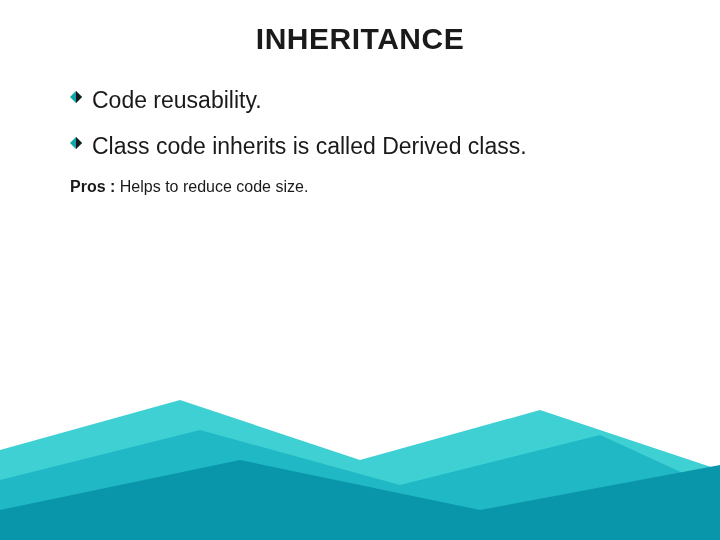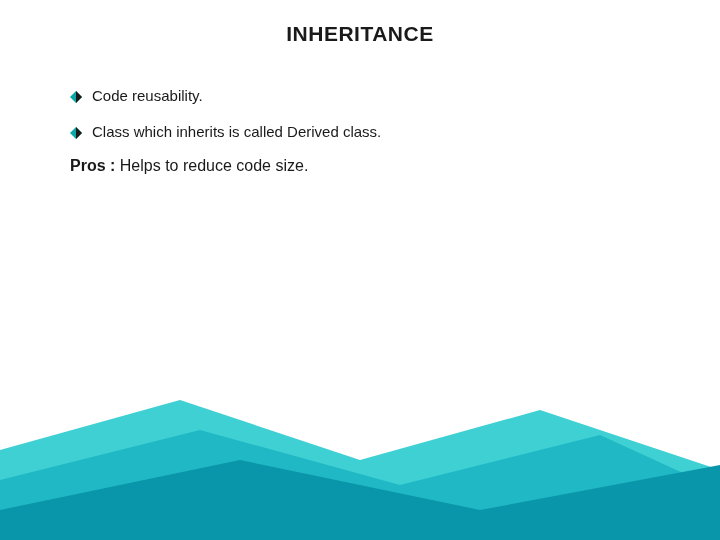--- a/index.html
+++ b/index.html
@@ -9,36 +9,36 @@
     width: 720px;
     height: 540px;
     background: #ffffff;
   }
   .title {
     position: absolute;
     top: 22px;
     left: 0;
     width: 100%;
     text-align: center;
-    font-size: 21px;
+    font-size: 30px;
     font-weight: bold;
     letter-spacing: 0.5px;
     color: #1a1a1a;
   }
   .content {
     position: absolute;
     top: 86px;
     left: 70px;
     right: 40px;
   }
   .bullet-item {
     display: flex;
     align-items: flex-start;
     margin-bottom: 16px;
-    font-size: 15px;
+    font-size: 23px;
     color: #1a1a1a;
     line-height: 1.3;
   }
   .bullet-icon {
     flex: 0 0 auto;
     width: 12px;
     height: 12px;
     margin-top: 5px;
     margin-right: 10px;
   }
@@ -80,21 +80,21 @@
 
 
 
     <div class="bullet-item">
       <span class="bullet-icon">
         <svg width="12" height="12" viewBox="0 0 12 12">
           <path d="M6 0 L12 6 L6 12 L0 6 Z" fill="#0aa8a8"></path>
           <path d="M6 0 L12 6 L6 12 Z" fill="#1a1a1a"></path>
         </svg>
       </span>
-      <span class="bullet-text">Class which inherits is called Derived class.</span>
+      <span class="bullet-text">Class code inherits is called Derived class.</span>
     </div>
 
     <div class="pros-line">
       <span class="pros-label">Pros : </span><span>Helps to reduce code size.</span>
     </div>
 
   </div>
 
   <div class="footer-graphic">
     <svg width="720" height="150" viewBox="0 0 720 150" preserveAspectRatio="none">

